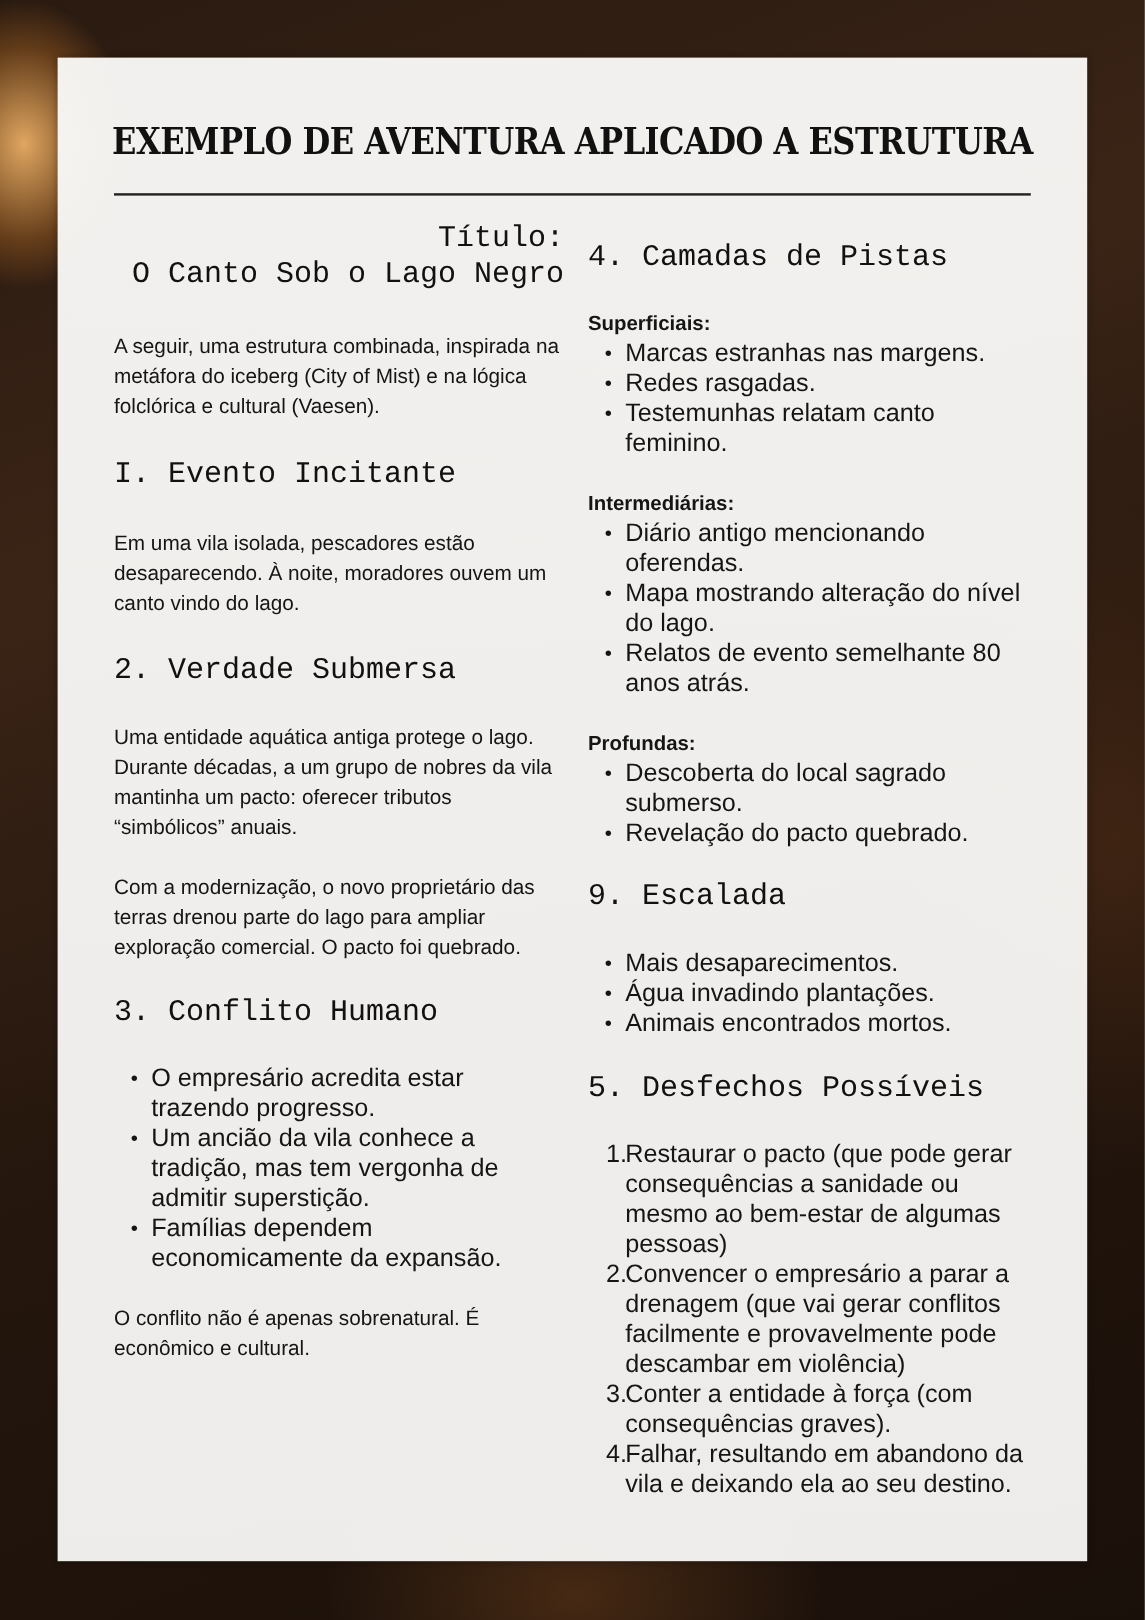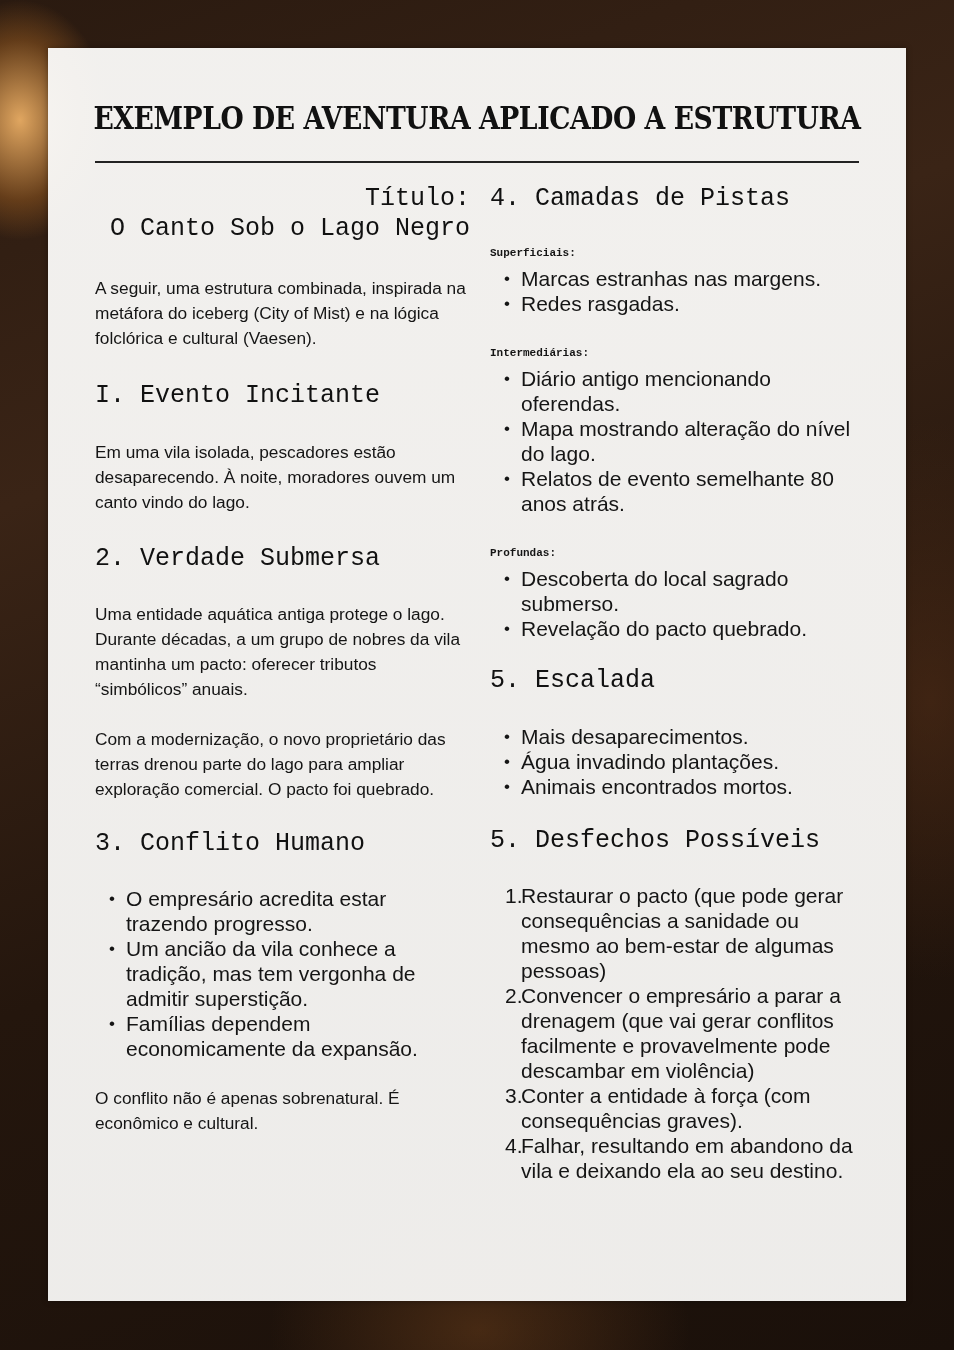--- a/index.html
+++ b/index.html
@@ -25,21 +25,21 @@
     white-space: nowrap;
   }
   .rule { position: absolute; left: 95px; width: 764px; top: 161px; height: 2px; background: #222; }
   .col { position: absolute; top: 180px; color: #151515; }
   .col.left { left: 95px; width: 375px; }
   .col.right { left: 490px; width: 370px; }
   .mono { font-family: "Liberation Mono", "DejaVu Sans Mono", monospace; color: #111; }
   .doc-title { text-align: right; font-size: 25px; line-height: 30px; margin-top: 4px; }
   h2 { font-family: "Liberation Mono", "DejaVu Sans Mono", monospace; font-weight: normal; font-size: 25px; margin: 0; line-height: 30px; color: #111; }
   p { margin: 0; font-size: 17.3px; line-height: 25px; font-family: "Liberation Sans", sans-serif; }
-  .label { font-weight: bold; font-size: 11px; line-height: 25px; font-family: Liberation Mono, monospace; }
+  .label { font-weight: bold; font-size: 17px; line-height: 25px; font-family: Liberation Sans, sans-serif; }
   ul, ol { margin: 0; padding: 0; list-style: none; }
   li { position: relative; font-size: 21px; line-height: 25px; font-family: "Liberation Sans", sans-serif; padding-left: 31px; }
   ul li::before { content: "\2022"; position: absolute; left: 14px; top: 0; font-size: 17px; }
   ol li .num { position: absolute; left: 15px; top: 0; width: 16px; text-align: left; }
 </style>
 </head>
 <body>
 
 <div class="card"></div>
 
@@ -63,42 +63,43 @@
   <h2 style="margin-top:27px">3. Conflito Humano</h2>
   <ul style="margin-top:27px">
     <li>O empresário acredita estar trazendo progresso.</li>
     <li>Um ancião da vila conhece a tradição, mas tem vergonha de admitir superstição.</li>
     <li>Famílias dependem economicamente da expansão.</li>
   </ul>
   <p style="margin-top:25px">O conflito não é apenas sobrenatural. É econômico e cultural.</p>
 </div>
 
 <div class="col right">
-  <h2 style="margin-top:4px">4. Camadas de Pistas</h2>
+  <h2 style="margin-top:20px">4. Camadas de Pistas</h2>
 
   <div class="label" style="margin-top:27px">Superficiais:</div>
   <ul>
     <li>Marcas estranhas nas margens.</li>
     <li>Redes rasgadas.</li>
+    <li>Testemunhas relatam canto feminino.</li>
   </ul>
 
   <div class="label" style="margin-top:25px">Intermediárias:</div>
   <ul>
     <li>Diário antigo mencionando oferendas.</li>
     <li>Mapa mostrando alteração do nível do lago.</li>
     <li>Relatos de evento semelhante 80 anos atrás.</li>
   </ul>
 
   <div class="label" style="margin-top:25px">Profundas:</div>
   <ul>
     <li>Descoberta do local sagrado submerso.</li>
     <li>Revelação do pacto quebrado.</li>
   </ul>
 
-  <h2 style="margin-top:25px">5. Escalada</h2>
+  <h2 style="margin-top:25px">9. Escalada</h2>
   <ul style="margin-top:28px">
     <li>Mais desaparecimentos.</li>
     <li>Água invadindo plantações.</li>
     <li>Animais encontrados mortos.</li>
   </ul>
 
   <h2 style="margin-top:27px">5. Desfechos Possíveis</h2>
   <ol style="margin-top:27px">
     <li><span class="num">1.</span><span>Restaurar o pacto (que pode gerar consequências a sanidade ou mesmo ao bem-estar de algumas pessoas)</span></li>
     <li><span class="num">2.</span><span>Convencer o empresário a parar a drenagem (que vai gerar conflitos facilmente e provavelmente pode descambar em violência)</span></li>

